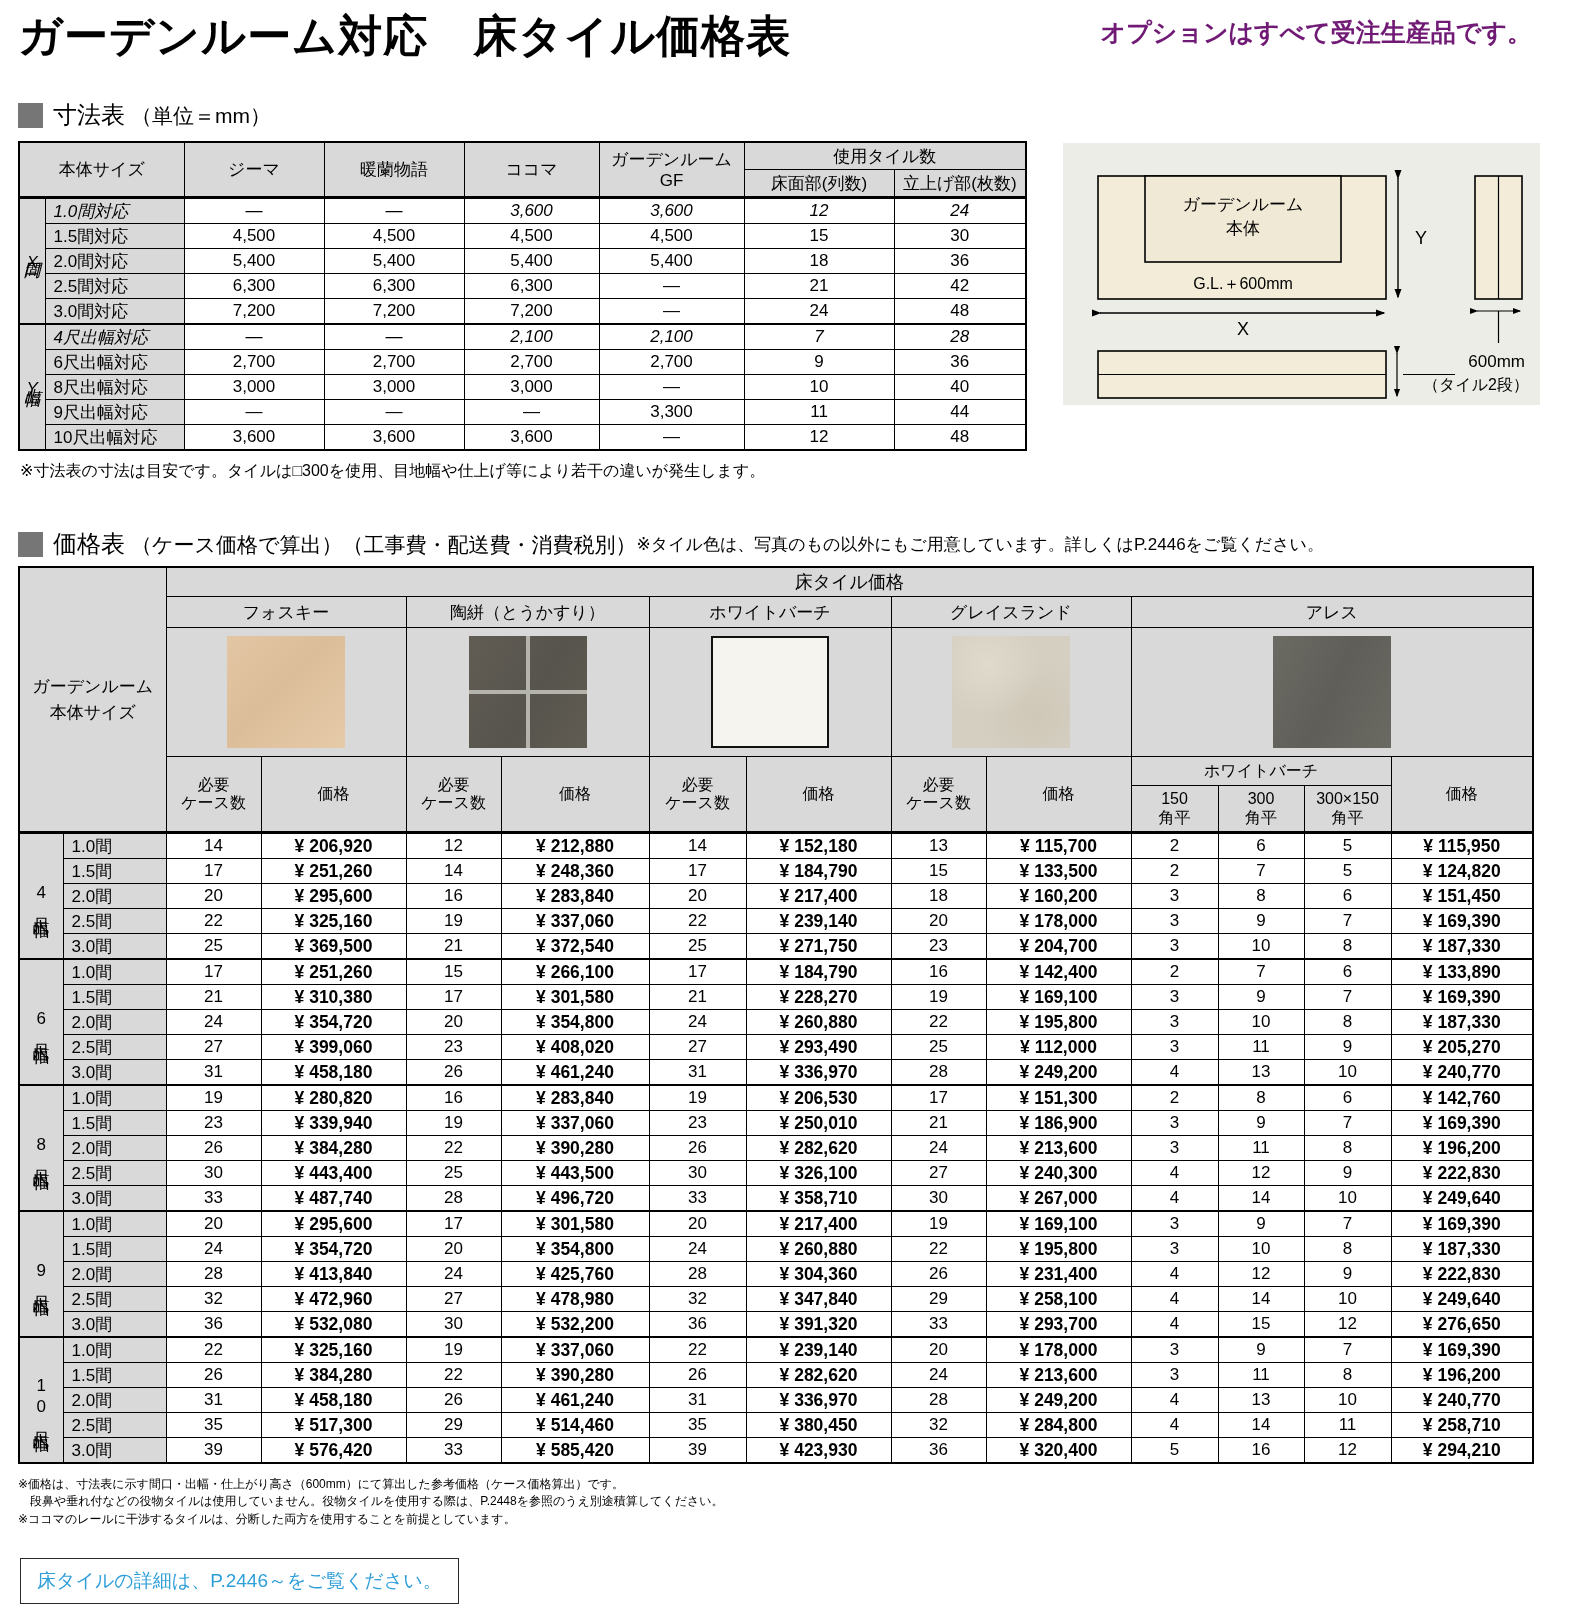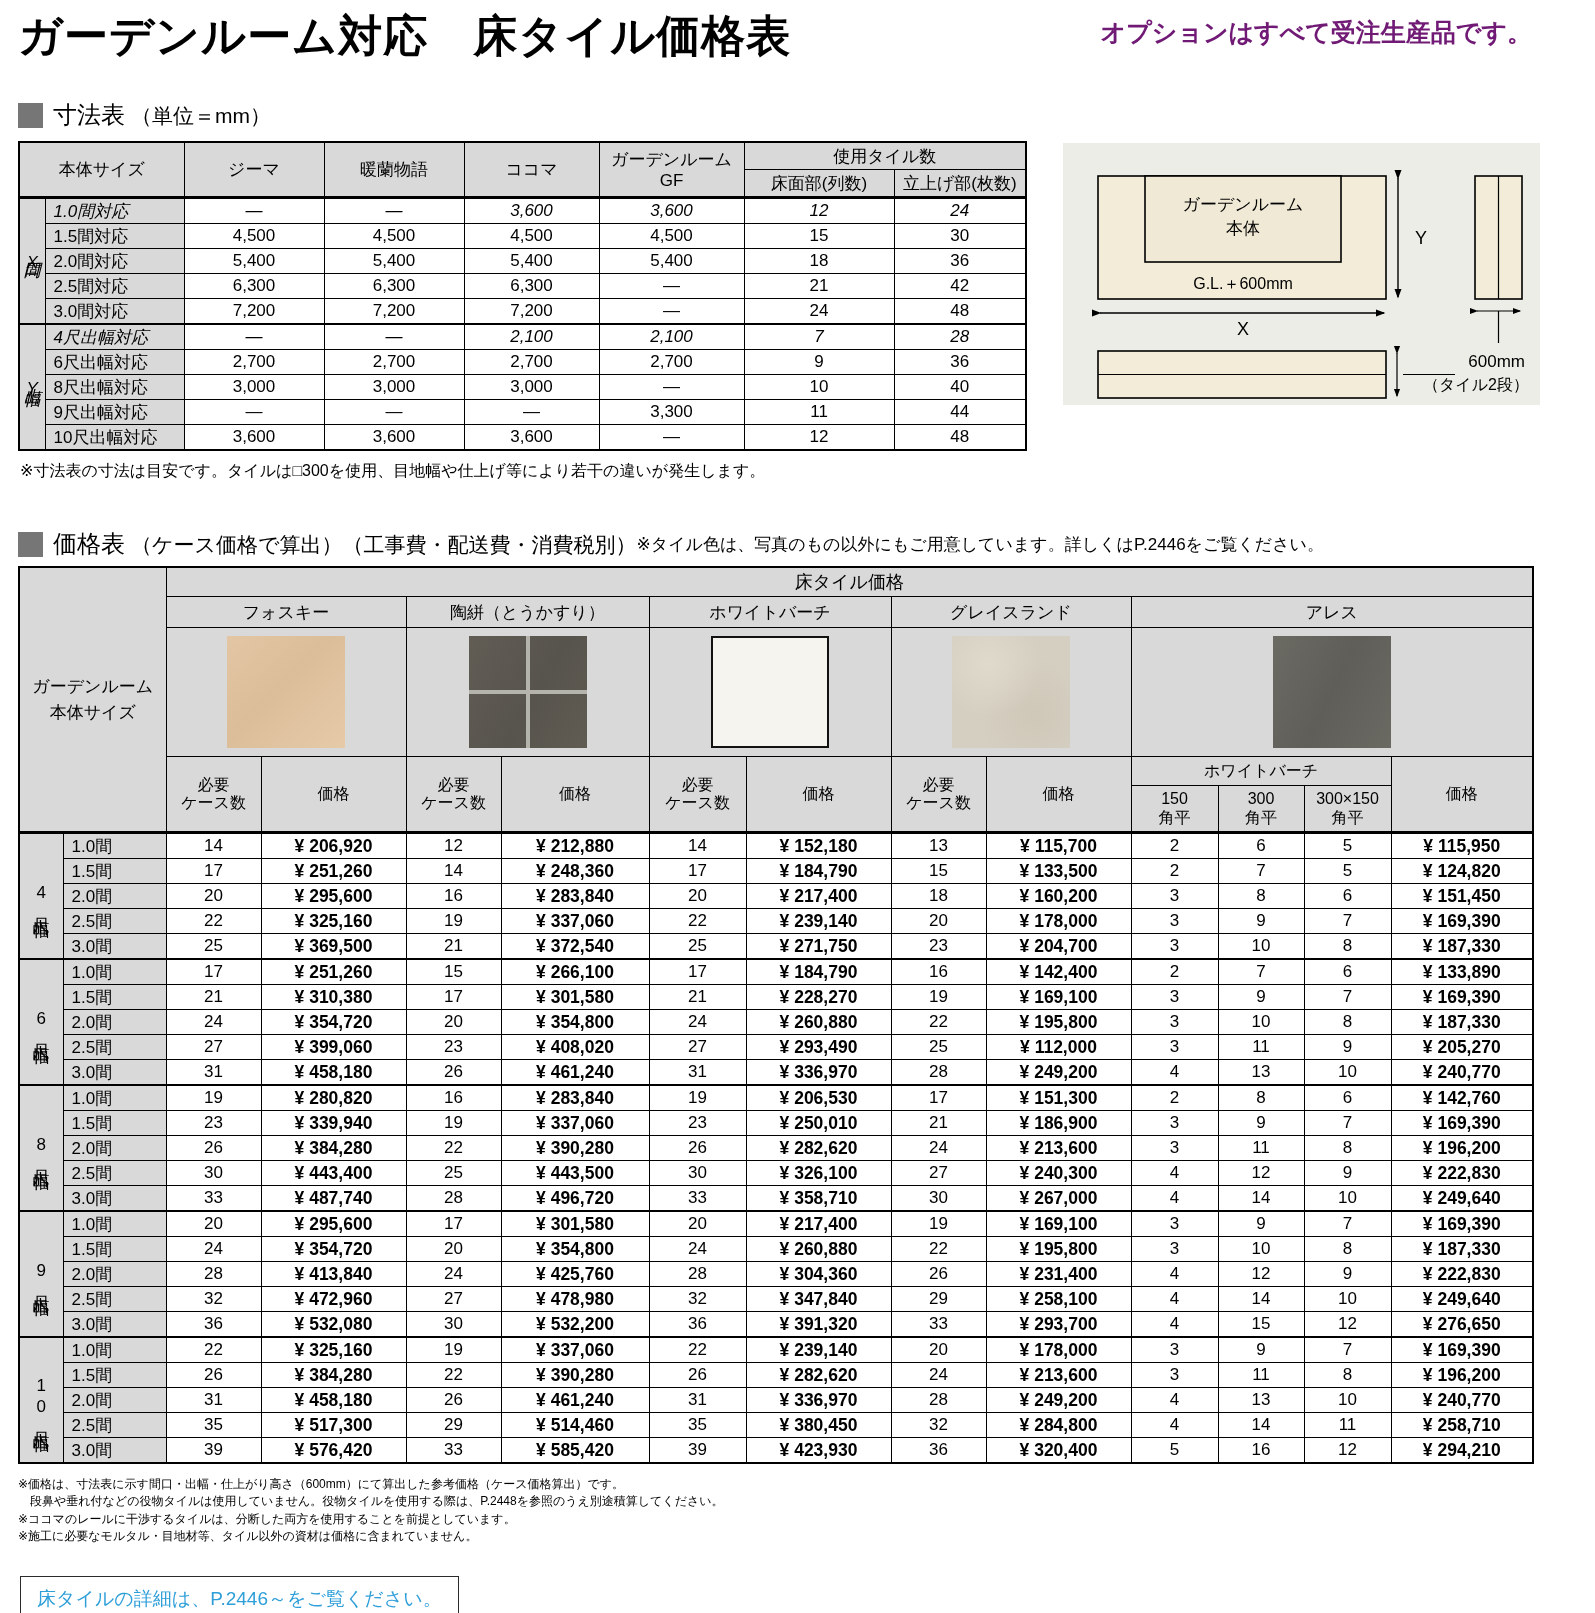--- a/index.html
+++ b/index.html
@@ -725,20 +725,19 @@
           <td>12</td>
           <td class="price">¥ 294,210</td>
         </tr>
       </tbody>
   </table>
 
   <div class="notes">
     <div>※価格は、寸法表に示す間口・出幅・仕上がり高さ（600mm）にて算出した参考価格（ケース価格算出）です。</div>
     <div>　段鼻や垂れ付などの役物タイルは使用していません。役物タイルを使用する際は、P.2448を参照のうえ別途積算してください。</div>
     <div>※ココマのレールに干渉するタイルは、分断した両方を使用することを前提としています。</div>
-    <div>※施工に必要なモルタル・目地材等、タイル以外の資材は価格に含まれていません。</div>
   </div>
 
   <div>
     <span class="link-box">床タイルの詳細は、P.2446～をご覧ください。</span>
   </div>
 
 </div>
 
 </body></html>

